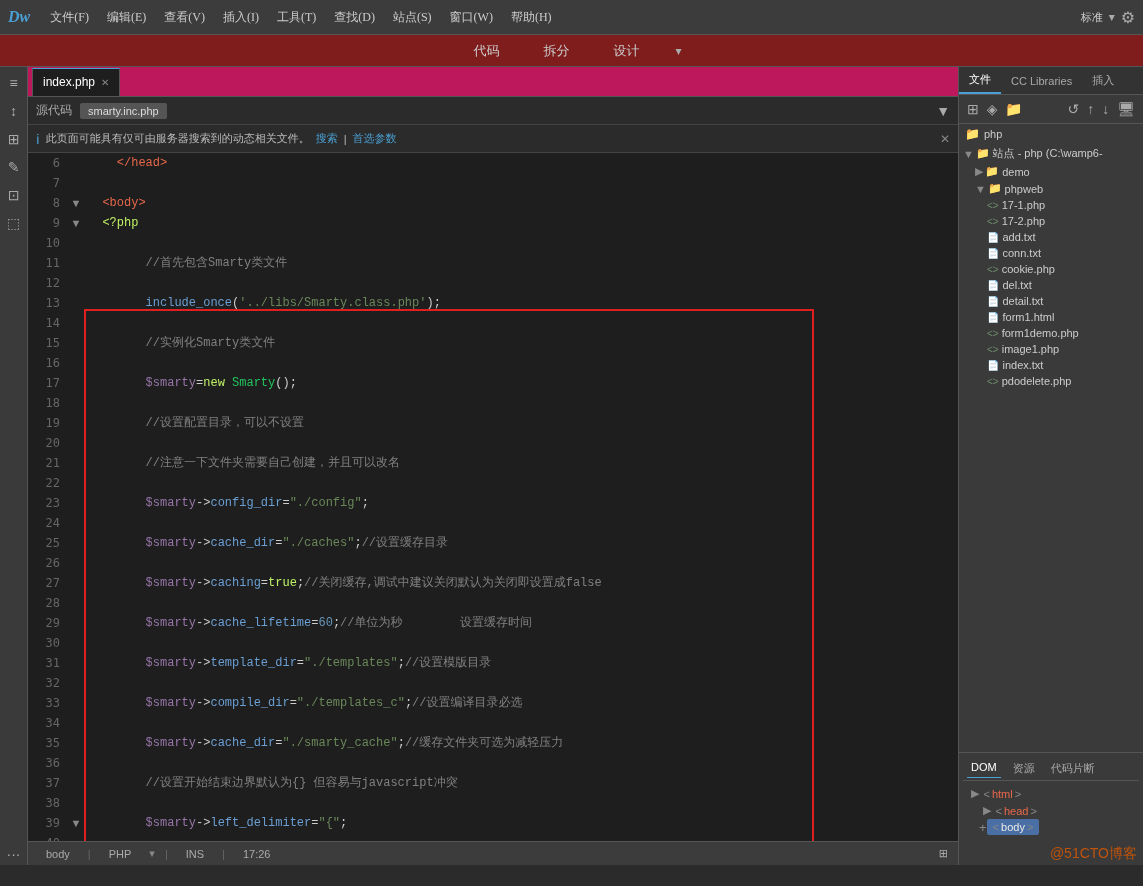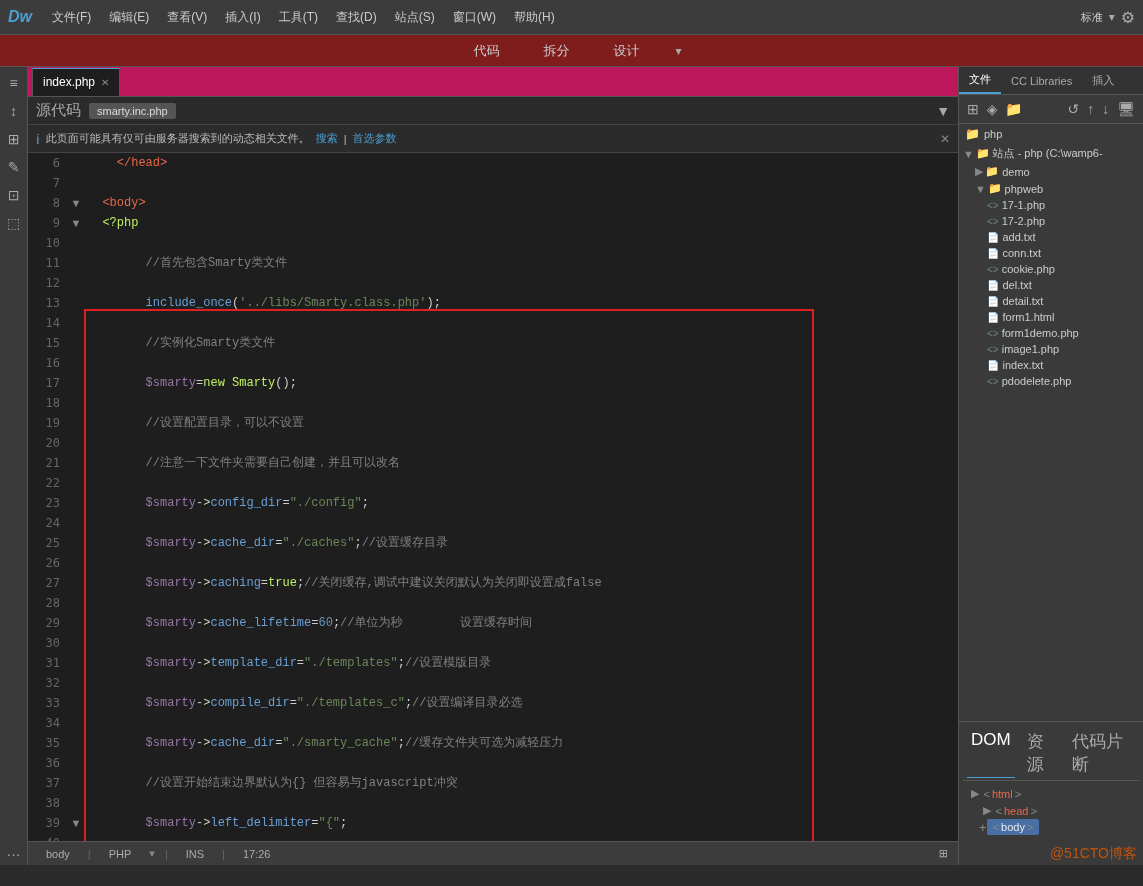--- a/index.html
+++ b/index.html
@@ -3,21 +3,21 @@
   <meta charset="utf-8">
   <style>
     * { margin: 0; padding: 0; box-sizing: border-box; }
     body { font-family: "Microsoft YaHei", "SimHei", sans-serif; font-size: 12px; background: #2b2b2b; color: #ccc; overflow: hidden; }
 
     
     .top-menubar {
       display: flex; align-items: center;
       background: #3c3c3c; height: 28px;
       border-bottom: 1px solid #555;
-      padding: 17px 8px; gap: 2px;
+      padding: 17px 8px; gap: 2px; font-family: Liberation Serif, serif;
     }
     .dw-logo { color: #4a9fd4; font-weight: bold; font-size: 16px; margin-right: 10px; font-style: italic; }
     .menu-item { color: #ccc; padding: 3px 8px; cursor: pointer; font-size: 12px; }
 
     
     .view-bar {
       display: flex; align-items: center; justify-content: center;
       background: #7f1d1d; height: 32px;
       border-bottom: 1px solid #555; gap: 20px;
       position: relative;
@@ -48,21 +48,21 @@
     .tab { display: flex; align-items: center; padding: 0 10px; height: 28px; background: #2b2b2b; border: 1px solid #555; border-bottom: none; color: #ccc; font-size: 12px; cursor: pointer; gap: 6px; }
     .tab.active { background: #1e1e1e; color: #fff; border-top: 1px solid #4a9fd4; }
     .tab-close { color: #888; font-size: 10px; cursor: pointer; }
 
     
     .source-bar {
       display: flex; align-items: center;
       background: #2b2b2b; height: 28px;
       border-bottom: 1px solid #444; padding: 0 8px; gap: 8px;
     }
-    .source-label { color: #aaa; font-size: 15px; font-family: Liberation Mono, monospace; }
+    .source-label { color: #aaa; font-size: 12px; font-family: Liberation Mono, monospace; }
     .smarty-badge { background: #555; color: #ddd; padding: 2px 8px; font-size: 11px; border-radius: 2px; }
     .filter-icon { margin-left: auto; color: #aaa; cursor: pointer; font-size: 14px; }
 
     
     .info-bar {
       display: flex; align-items: center;
       background: #2b2b2b; height: 28px;
       border-bottom: 1px solid #444; padding: 0 8px; gap: 6px;
     }
     .info-icon { color: #4a9fd4; font-size: 14px; }
@@ -92,21 +92,21 @@
       font-family: "Courier New", monospace; font-size: 12px;
       line-height: 20px; white-space: pre; color: #ccc;
       vertical-align: top; padding-left: 4px;
     }
 
     
     .c-tag { color: #e8684a; }
     .c-keyword { color: #bef264; }
     .c-comment { color: #808080; }
     .c-var { color: #9876aa; }
-    .c-func { color: #bef264; }
+    .c-func { color: #22c55e; }
     .c-text { color: #ccc; }
     .c-include { color: #6a9fd4; }
     .c-num { color: #6897bb; }
     .c-arrow { color: #ccc; }
     .c-blue { color: #6a9fd4; }
     .c-green { color: #6a8759; }
 
     
     .status-bar {
       display: flex; align-items: center;
@@ -139,21 +139,21 @@
     .local-files-label { padding: 4px 8px; color: #bbb; font-size: 11px; font-weight: bold; }
     .tree-item { display: flex; align-items: center; padding: 2px 4px; cursor: pointer; font-size: 11px; color: #ccc; }
     .tree-icon { margin-right: 4px; }
     .tree-indent { margin-left: 12px; }
     .tree-indent2 { margin-left: 24px; }
     .tree-expand { color: #888; margin-right: 2px; }
 
     
     .dom-panel { border-top: 1px solid #555; padding: 4px; }
     .dom-tabs { display: flex; gap: 8px; padding: 2px 4px; border-bottom: 1px solid #555; }
-    .dom-tab { font-size: 17px; color: #aaa; cursor: pointer; padding: 2px 4px; }
+    .dom-tab { font-size: 11px; color: #aaa; cursor: pointer; padding: 2px 4px; }
     .dom-tab.active { color: #fff; border-bottom: 1px solid #4a9fd4; }
     .dom-tree { padding: 4px 8px; font-size: 11px; }
     .dom-node { display: flex; align-items: center; gap: 2px; padding: 2px 0; cursor: pointer; }
     .dom-tag { color: #e8684a; }
     .dom-bracket { color: #888; }
     .watermark { color: #e05a00; font-size: 14px; text-align: right; padding: 2px 6px; opacity: 0.8; }
     .std-label { color: #ccc; font-size: 11px; }
 
     ::-webkit-scrollbar { width: 8px; height: 8px; }
     ::-webkit-scrollbar-track { background: #2b2b2b; }

